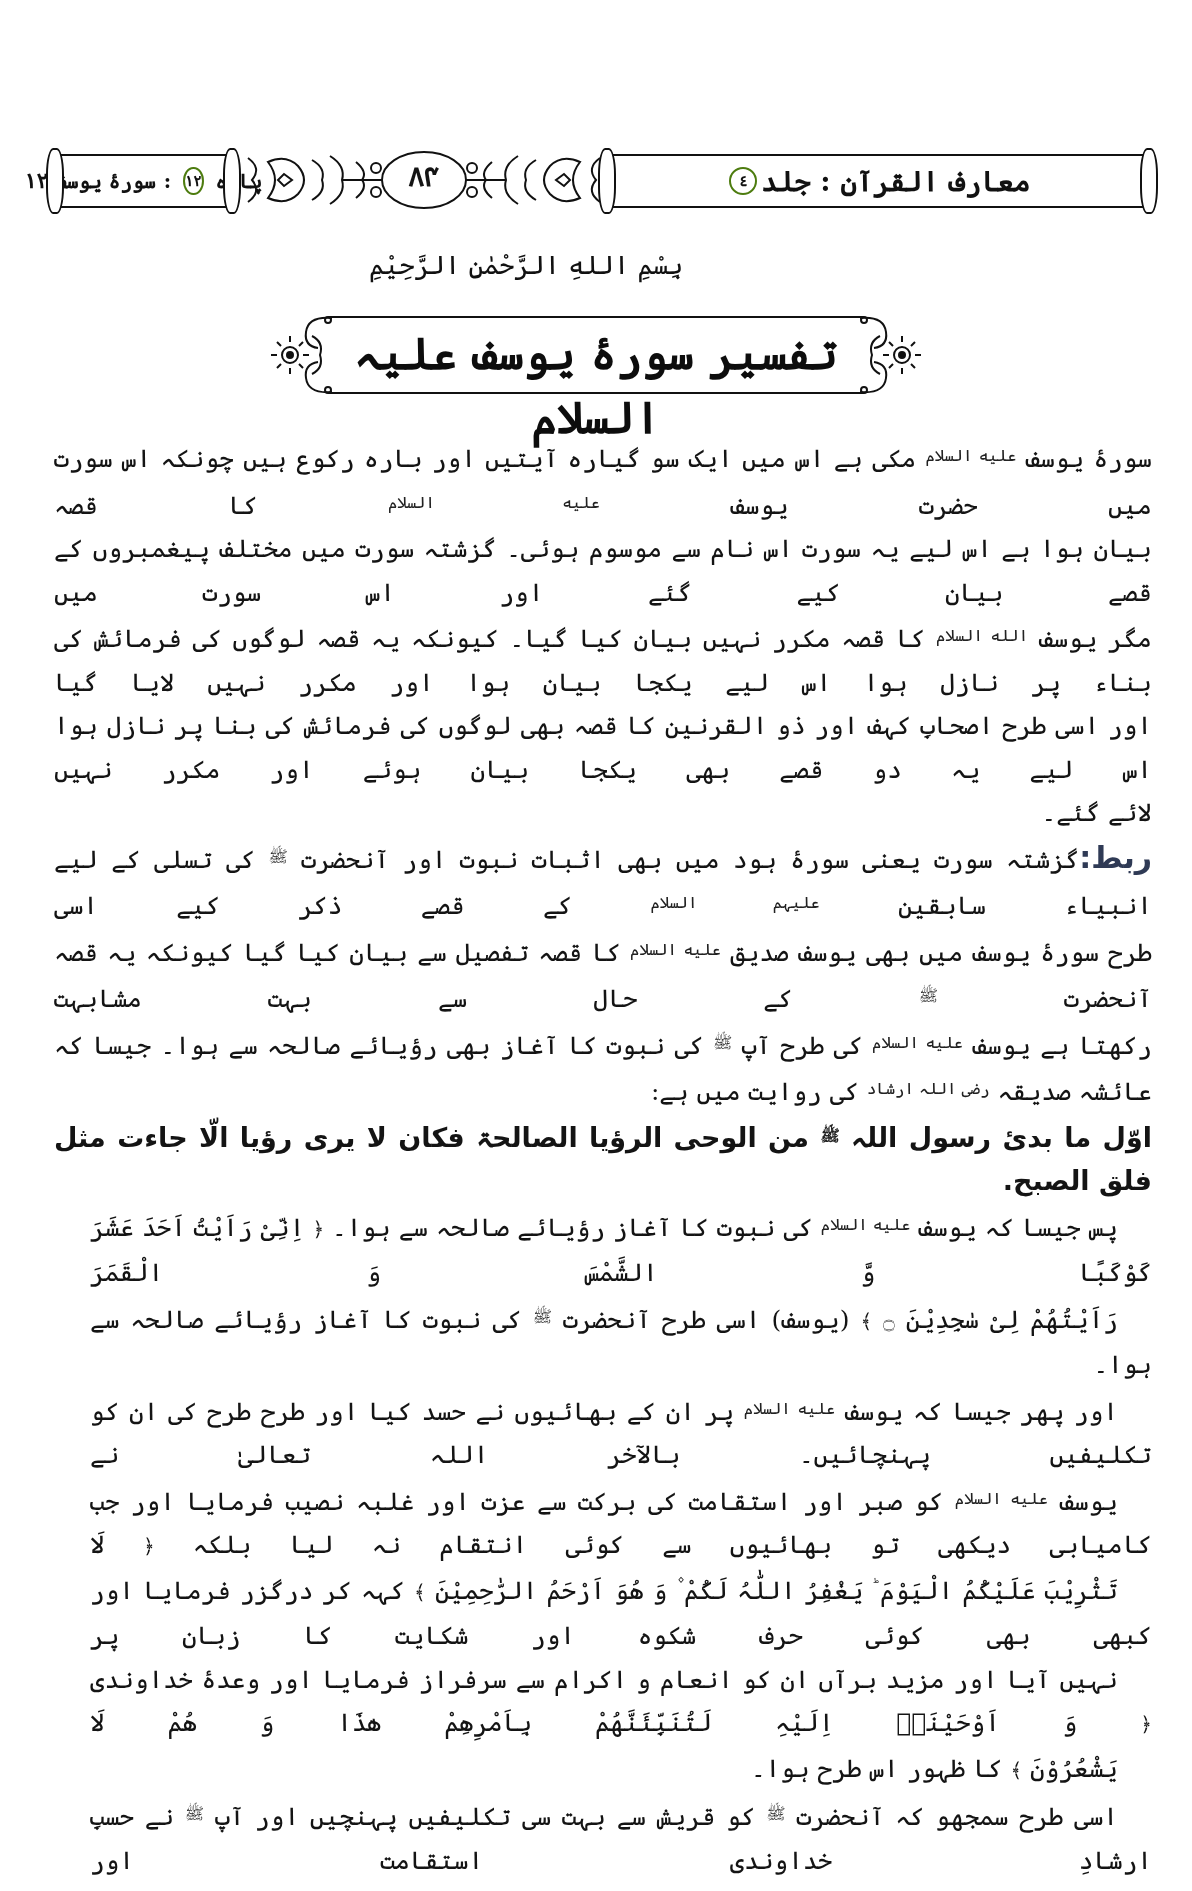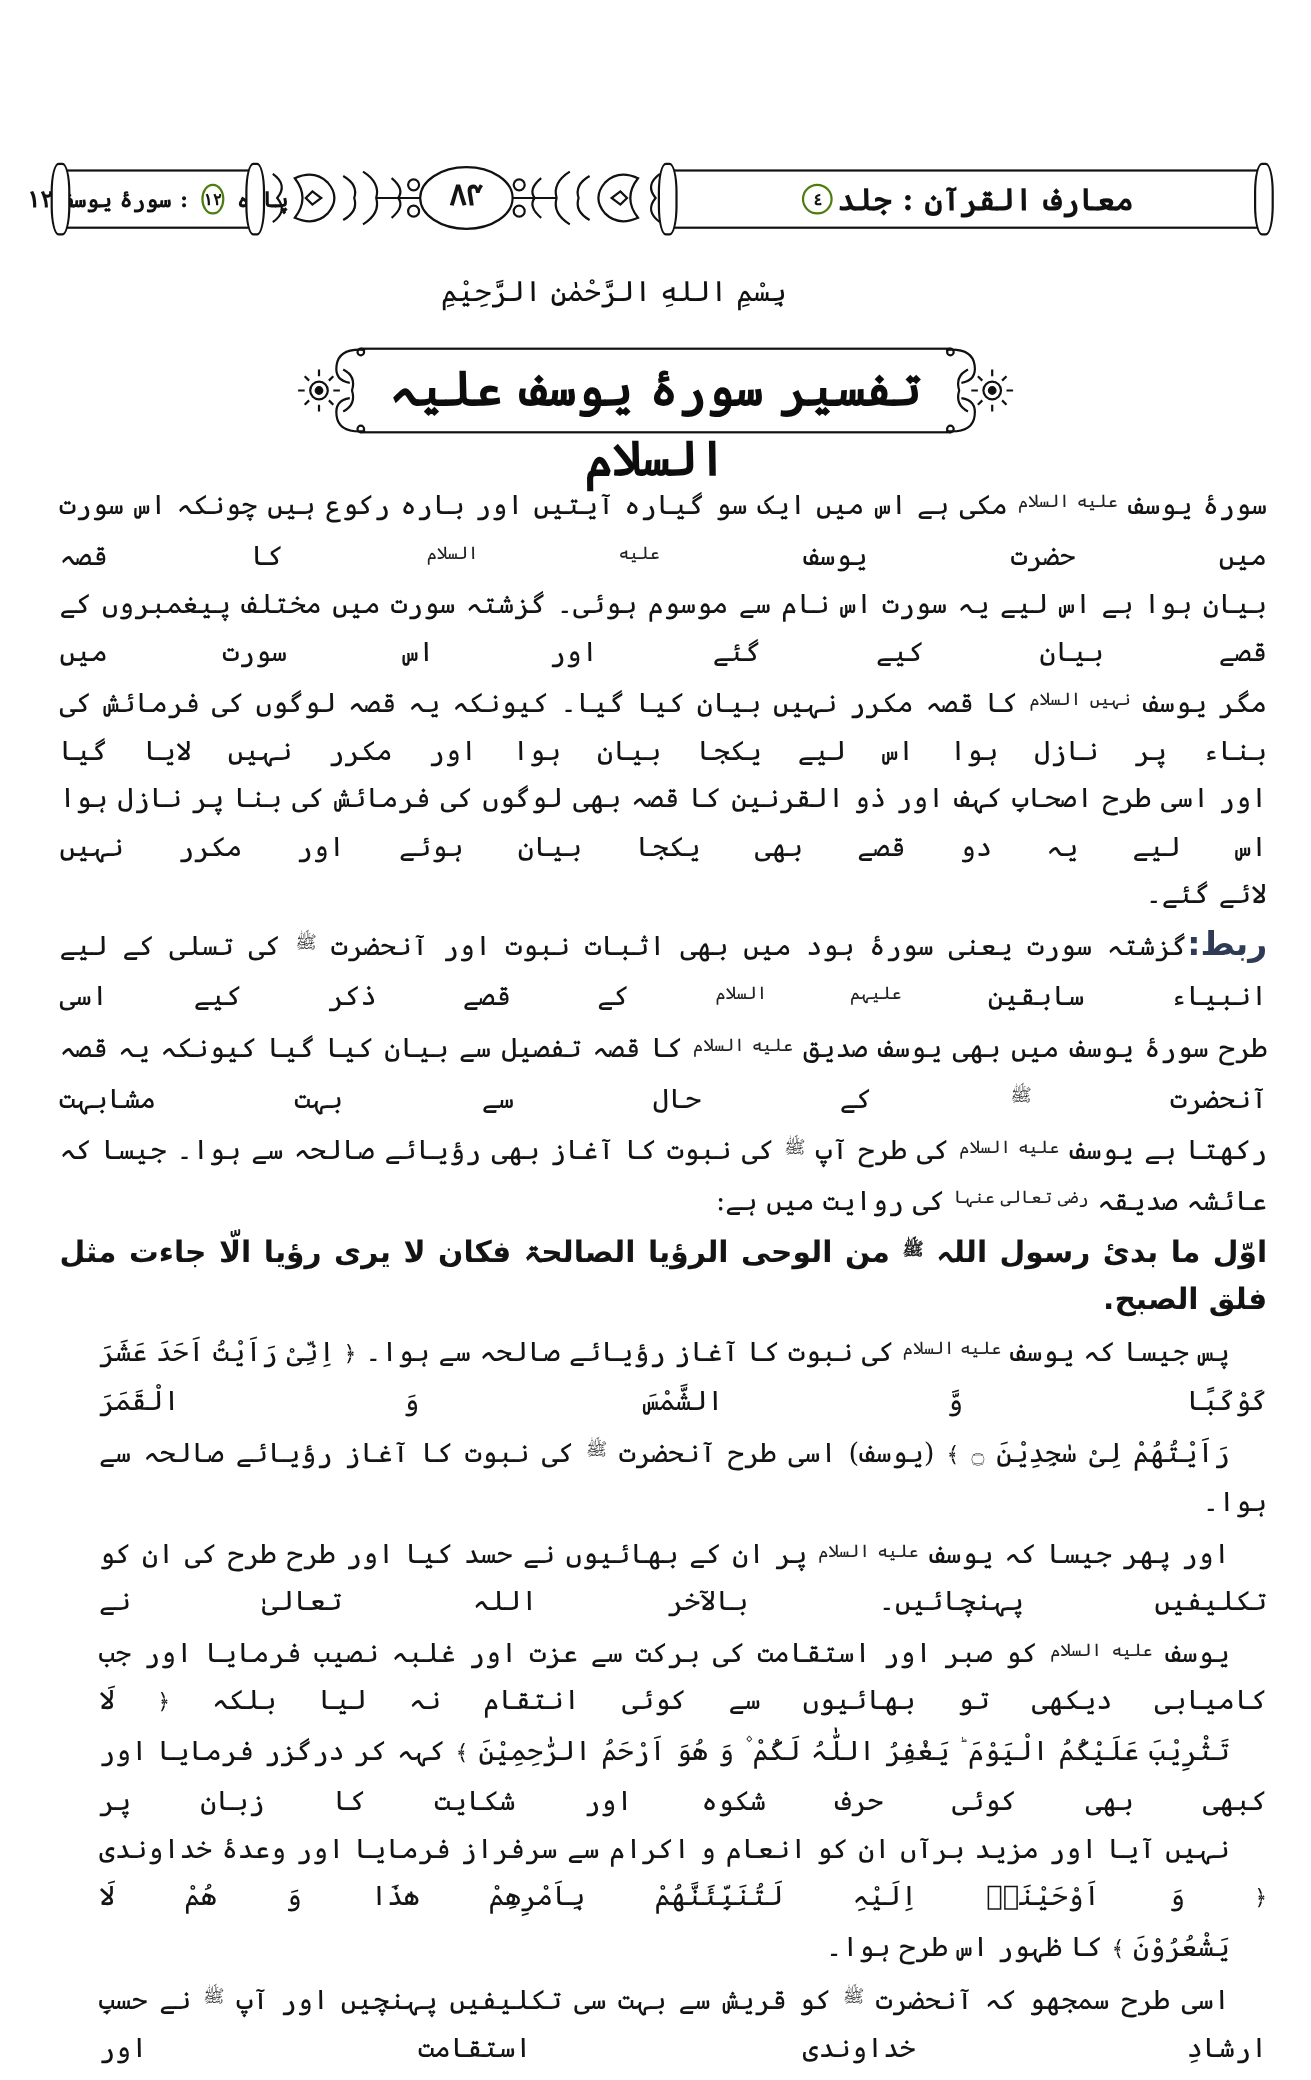--- a/index.html
+++ b/index.html
@@ -97,21 +97,20 @@
   
   .bismillah {
     position: absolute;
     top: 250px;
     left: 0;
     width: 1052px;
     text-align: center;
     font-family: "DejaVu Serif", serif;
     font-size: 26px;
     color: #111;
-    padding-left: 32px;
   }
   .title-frame {
     position: absolute;
     top: 312px;
     left: 268px;
     width: 656px;
     height: 86px;
   }
   .title-frame .rule {
     position: absolute;
@@ -258,28 +257,28 @@
       <circle cx="60" cy="78" r="3"></circle>
     </g>
   </svg>
   <div class="section-title">تفسیر سورۂ یوسف علیہ السلام</div>
 </div>
 
 <div class="body-text" id="body-text">
     <p class="para">
       <span class="line">سورۂ یوسف <span class="honorific">عليه السلام</span> مکی ہے اس میں ایک سو گیارہ آیتیں اور بارہ رکوع ہیں چونکہ اس سورت میں حضرت یوسف <span class="honorific">عليه السلام</span> کا قصہ</span>
       <span class="line">بیان ہوا ہے اس لیے یہ سورت اس نام سے موسوم ہوئی۔ گزشتہ سورت میں مختلف پیغمبروں کے قصے بیان کیے گئے اور اس سورت میں</span>
-      <span class="line">مگر یوسف <span class="honorific">نہیں السلام</span> کا قصہ مکرر نہیں بیان کیا گیا۔ کیونکہ یہ قصہ لوگوں کی فرمائش کی بناء پر نازل ہوا اس لیے یکجا بیان ہوا اور مکرر نہیں لایا گیا</span>
+      <span class="line">مگر یوسف <span class="honorific">الله السلام</span> کا قصہ مکرر نہیں بیان کیا گیا۔ کیونکہ یہ قصہ لوگوں کی فرمائش کی بناء پر نازل ہوا اس لیے یکجا بیان ہوا اور مکرر نہیں لایا گیا</span>
       <span class="line">اور اسی طرح اصحابِ کہف اور ذو القرنین کا قصہ بھی لوگوں کی فرمائش کی بنا پر نازل ہوا اس لیے یہ دو قصے بھی یکجا بیان ہوئے اور مکرر نہیں</span>
       <span class="line last">لائے گئے۔</span>
     </p>
     <p class="para">
       <span class="line"><span class="rabt-label">ربط:</span>گزشتہ سورت یعنی سورۂ ہود میں بھی اثبات نبوت اور آنحضرت <span class="honorific">ﷺ</span> کی تسلی کے لیے انبیاء سابقین <span class="honorific">علیہم السلام</span> کے قصے ذکر کیے اسی</span>
       <span class="line">طرح سورۂ یوسف میں بھی یوسف صدیق <span class="honorific">عليه السلام</span> کا قصہ تفصیل سے بیان کیا گیا کیونکہ یہ قصہ آنحضرت <span class="honorific">ﷺ</span> کے حال سے بہت مشابہت</span>
-      <span class="line last">رکھتا ہے یوسف <span class="honorific">عليه السلام</span> کی طرح آپ <span class="honorific">ﷺ</span> کی نبوت کا آغاز بھی رؤیائے صالحہ سے ہوا۔ جیسا کہ عائشہ صدیقہ <span class="honorific">رضی تعالی عنہا</span> کی روایت میں ہے:</span>
+      <span class="line last">رکھتا ہے یوسف <span class="honorific">عليه السلام</span> کی طرح آپ <span class="honorific">ﷺ</span> کی نبوت کا آغاز بھی رؤیائے صالحہ سے ہوا۔ جیسا کہ عائشہ صدیقہ <span class="honorific">رضی اللہ ارشاد</span> کی روایت میں ہے:</span>
     </p>
     <p class="para arabic-hadith">
       <span class="line last">اوّل ما بدئ رسول اللہ <span class="honorific">ﷺ</span> من الوحی الرؤیا الصالحۃ فکان لا یری رؤیا الّا جاءت مثل فلق الصبح.</span>
     </p>
     <p class="para indent">
       <span class="line">پس جیسا کہ یوسف <span class="honorific">عليه السلام</span> کی نبوت کا آغاز رؤیائے صالحہ سے ہوا۔ <span class="bracket-icon">﴿</span> اِنِّیْ رَاَیْتُ اَحَدَ عَشَرَ کَوْکَبًا وَّ الشَّمْسَ وَ الْقَمَرَ</span>
       <span class="line last">رَاَیْتُھُمْ لِیْ سٰجِدِیْنَ <span class="bracket-icon">۝</span> <span class="bracket-icon">﴾</span> (یوسف) اسی طرح آنحضرت <span class="honorific">ﷺ</span> کی نبوت کا آغاز رؤیائے صالحہ سے ہوا۔</span>
     </p>
     <p class="para indent">
       <span class="line">اور پھر جیسا کہ یوسف <span class="honorific">عليه السلام</span> پر ان کے بھائیوں نے حسد کیا اور طرح طرح کی ان کو تکلیفیں پہنچائیں۔ بالآخر اللہ تعالیٰ نے</span>

